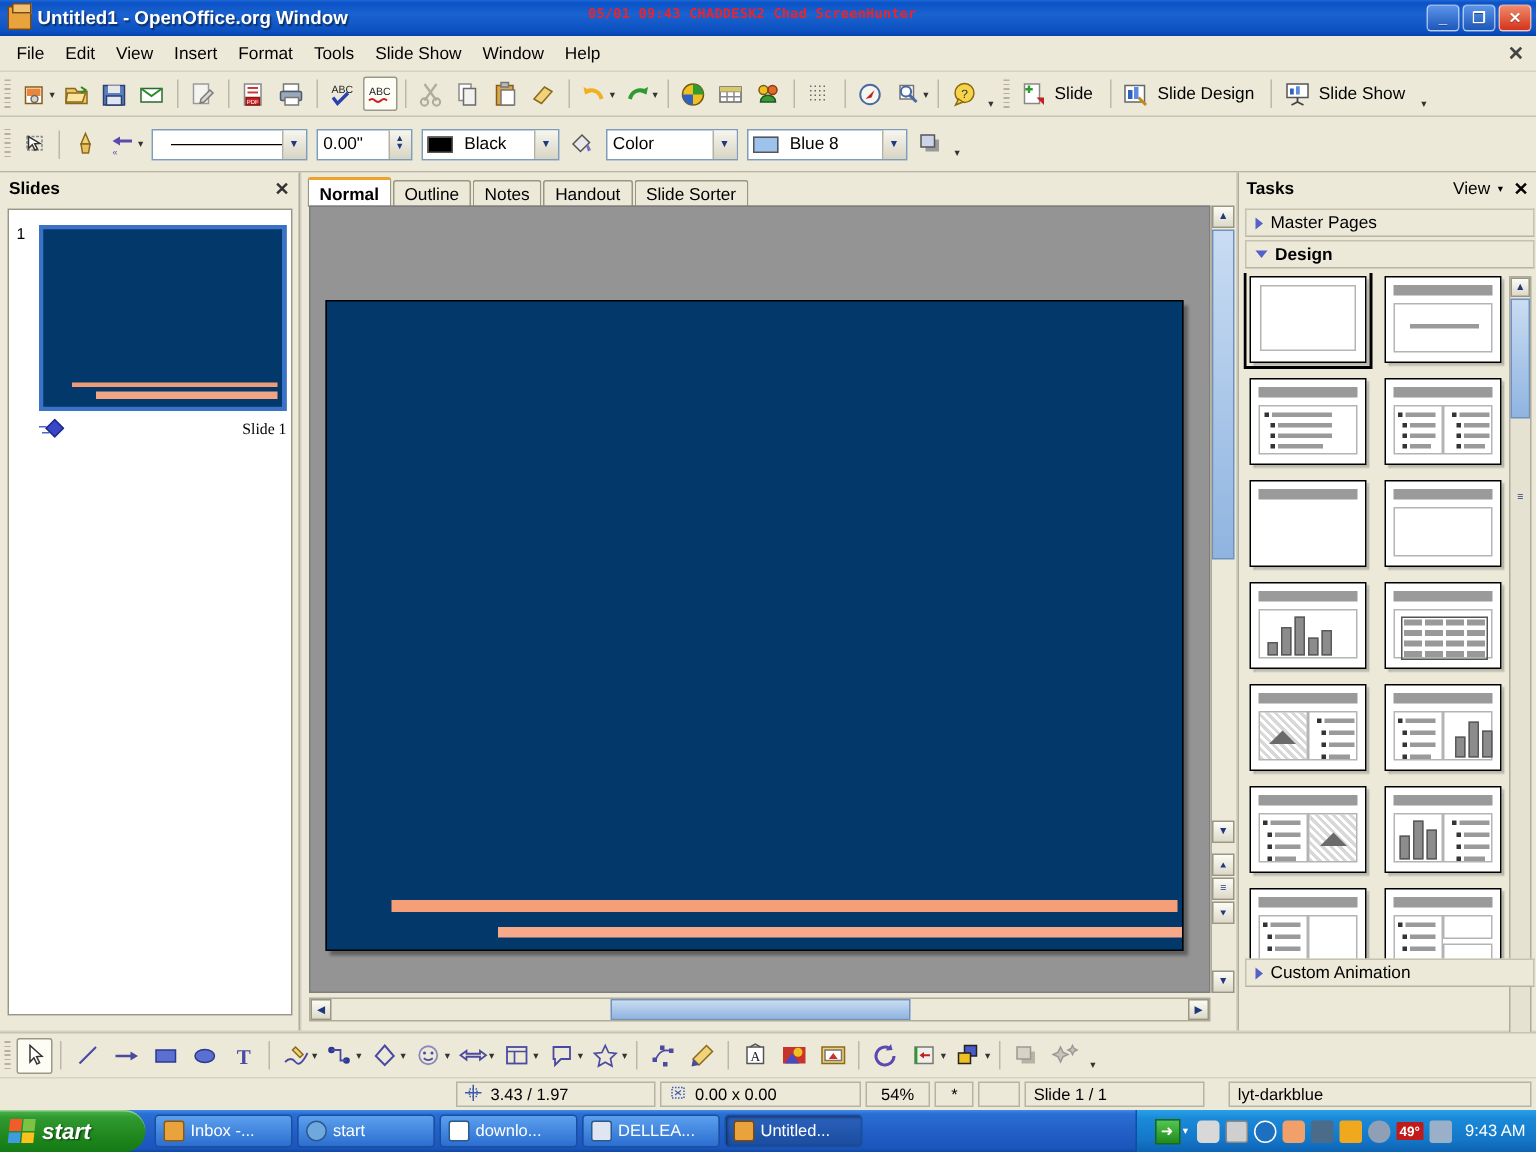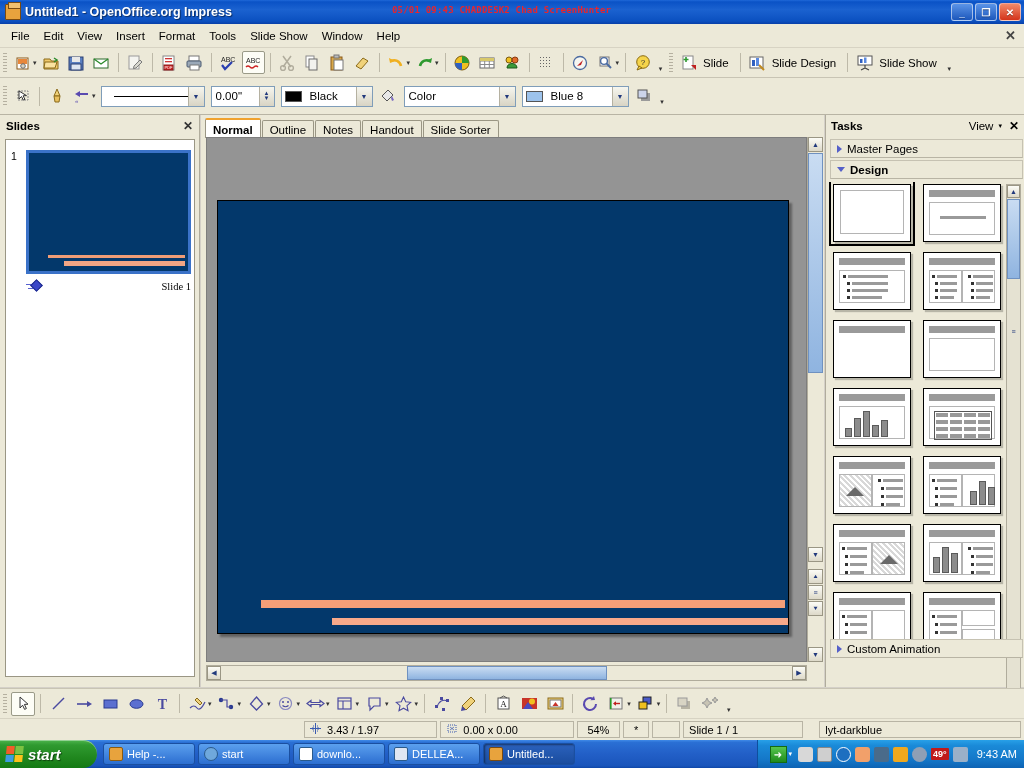--- a/index.html
+++ b/index.html
@@ -320,21 +320,21 @@
     color: #fff; font-size: 10px;
   }
 </style>
 </head>
 <body>
 
 <div id="app">
 
   <div class="titlebar">
     <div class="tb-icon"></div>
-    <div class="tb-title">Untitled1  -  OpenOffice.org Impress</div>
+    <div class="tb-title">Untitled1  -  OpenOffice.org Window</div>
     <div class="tb-stamp">05/01 09:43 CHADDESK2 Chad ScreenHunter</div>
     <div class="tb-btns">
       <div class="tb-btn">_</div>
       <div class="tb-btn">❐</div>
       <div class="tb-btn close">✕</div>
     </div>
   </div>
 
   <div class="menubar">
     <div class="menu-item">File</div>
@@ -605,21 +605,21 @@
       <div class="arrow">▼</div>
     </div>
 
     <div class="tbtn">
       <svg width="18" height="18" viewBox="0 0 18 18">
           <path d="M3 9l6-6 5 5-6 6z" fill="#e8e8e8" stroke="#555"></path>
           <path d="M13 9l2 4-2 1-1-3z" fill="#7a6ac0"></path>
         </svg>
     </div>
 
-    <div class="fld" style="width:112px">
+    <div class="fld" style="width:88px">
       <div class="txt">Color</div>
       <div class="arrow">▼</div>
     </div>
 
     <div class="fld" style="width:107px">
       <div class="swatch" style="background:#9dc3ec"></div>
       <div class="txt">Blue 8</div>
       <div class="arrow">▼</div>
     </div>
 
@@ -1105,21 +1105,21 @@
           <i></i>
           <i></i>
           <i></i>
         </span>
       <span class="lbl">start</span>
     </div>
 
     <div class="tasks-strip">
       <div class="task-btn">
         <span class="task-ico" style="background:#e8a33d;border:1px solid #8a5a10"></span>
-        <span>Help -...</span>
+        <span>Inbox -...</span>
       </div>
       <div class="task-btn">
         <span class="task-ico" style="background:#6fa8dc;border-radius:50%;border:1px solid #2a5a8a"></span>
         <span>start</span>
       </div>
       <div class="task-btn">
         <span class="task-ico" style="background:#fff;border:1px solid #2a5a8a"></span>
         <span>downlo...</span>
       </div>
       <div class="task-btn">

